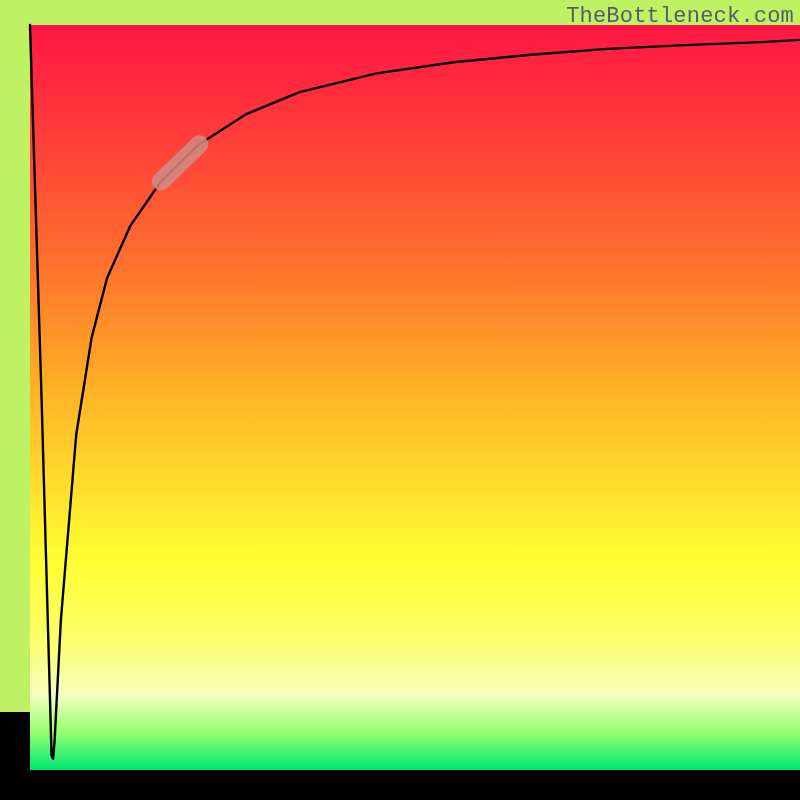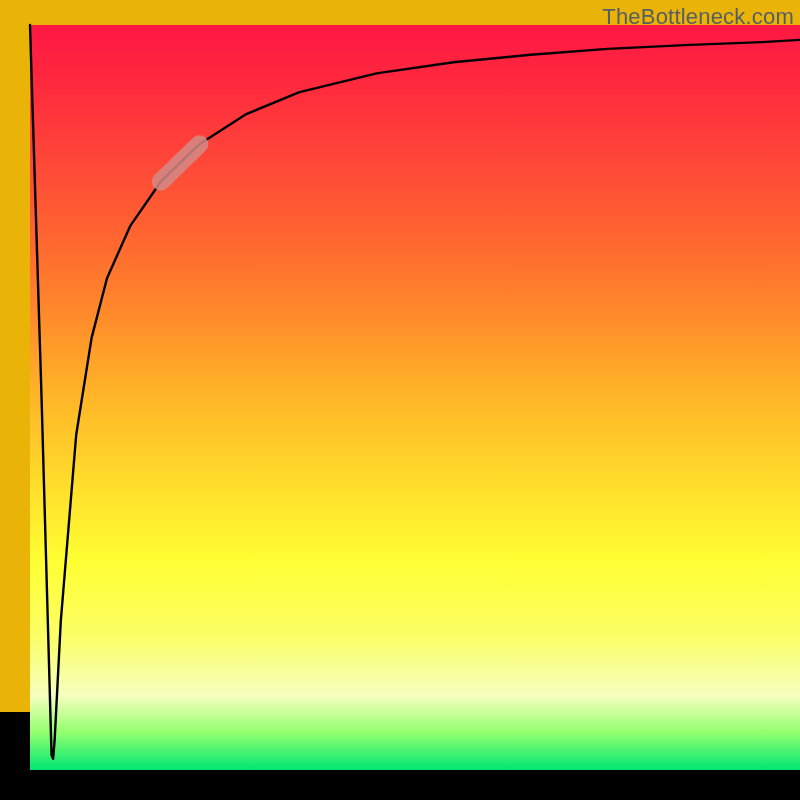--- a/index.html
+++ b/index.html
@@ -8,21 +8,22 @@
     width: 800px;
     height: 800px;
     background: #000;
     font-family: Arial, Helvetica, sans-serif;
     overflow: hidden;
   }
   .frame {
     position: relative;
     width: 800px;
     height: 712px;
-    background: #eab308;
+    background: #bef264;
+    font-family: Liberation Mono, monospace;
   }
   .plot {
     position: absolute;
     left: 30px;
     top: 25px;
     width: 770px;
     height: 745px;
     
     background: linear-gradient(
       to bottom,

